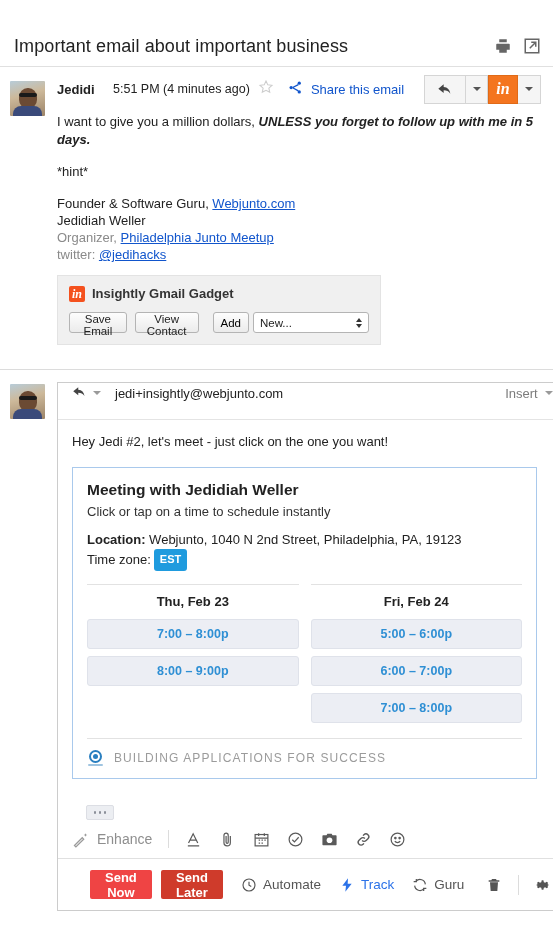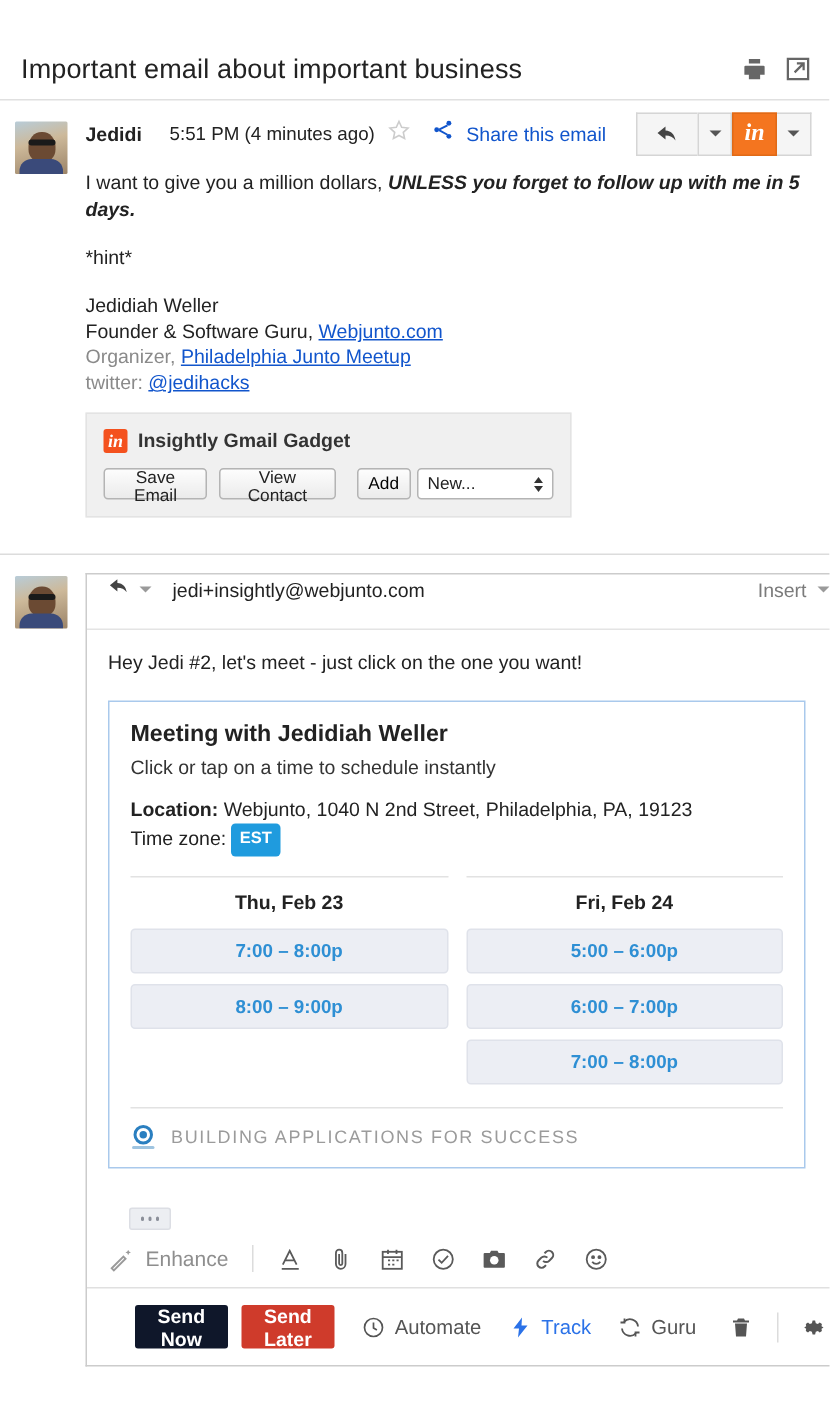--- a/index.html
+++ b/index.html
@@ -117,21 +117,21 @@
     background: linear-gradient(#fdfdfd,#ebebeb); border: 1px solid #b4b4b4;
     border-radius: 3px; cursor: pointer; font-family: "Liberation Sans", sans-serif;
   }
   .gsel-wrap { display: flex; align-items: center; margin-left: 6px; }
   .gsel-btn {
     height: 21px; padding: 0 7px; font-size: 11.5px;
     background: linear-gradient(#fdfdfd,#ebebeb); border: 1px solid #b4b4b4;
     border-radius: 3px; cursor: pointer; margin-right: 4px;
   }
   .gsel {
-    height: 21px; width: 91px; font-size: 11.5px; padding: 0 6px;
+    height: 21px; width: 116px; font-size: 11.5px; padding: 0 6px;
     background: #fff; border: 1px solid #b4b4b4; border-radius: 3px;
     display: flex; align-items: center; justify-content: space-between; cursor: pointer;
   }
   .stepper { display: flex; flex-direction: column; gap: 2px; }
   .stepper i {
     display: block; width: 0; height: 0;
     border-left: 3.5px solid transparent; border-right: 3.5px solid transparent;
   }
   .stepper .up { border-bottom: 4px solid #333; }
   .stepper .dn { border-top: 4px solid #333; }
@@ -218,21 +218,21 @@
   .fmt-divider { width: 1px; height: 18px; background: #dcdcdc; margin: 0 16px; }
   .fmt-icons { display: flex; align-items: center; gap: 17px; color: #5a5a5a; }
   .fmt-icons .ic { width: 17px; height: 17px; cursor: pointer; display: block; }
 
   .send-bar { display: flex; align-items: center; gap: 0; padding: 11px 14px; }
   .send-now, .send-later {
     height: 29px; border: none; border-radius: 2px; color: #fff;
     font-size: 13px; font-weight: bold; cursor: pointer; padding: 0 15px;
     font-family: "Liberation Sans", sans-serif;
   }
-  .send-now { background: #0f172a; margin-left: 18px; }
+  .send-now { background: #ef4444; margin-left: 18px; }
   .send-later { background: #cf3b2b; margin-left: 9px; }
   .tool-item {
     display: flex; align-items: center; gap: 6px; margin-left: 18px;
     font-size: 13.5px; color: #555; cursor: pointer;
   }
   .tool-item.blue { color: #2b72e8; }
   .tool-item .ic { width: 16px; height: 16px; display: block; }
   .tool-sep { width: 1px; height: 20px; background: #dcdcdc; margin-left: 16px; }
   .trash-wrap { margin-left: 22px; }
   .gear-wrap { margin-left: 16px; }
@@ -296,22 +296,22 @@
           </div>
       </div>
     </div>
 
     <div class="etext">
       <p>
         <span>I want to give you a million dollars, </span><b class="italic">UNLESS you forget to follow up with me in 5 days.</b>
       </p>
       <p>*hint*</p>
       <div class="sig">
+        <div><span>Founder &amp; Software Guru, </span><a>Webjunto.com</a></div>
         <div>Jedidiah Weller</div>
-        <div><span>Founder &amp; Software Guru, </span><a>Webjunto.com</a></div>
         <div><span class="muted">Organizer, </span><a>Philadelphia Junto Meetup</a></div>
         <div><span class="muted">twitter: </span><a>@jedihacks</a></div>
       </div>
 
       <div class="gadget">
         <div class="gadget-title">
           <span class="in-badge">in</span>
           <span>Insightly Gmail Gadget</span>
         </div>
         <div class="gadget-row">

